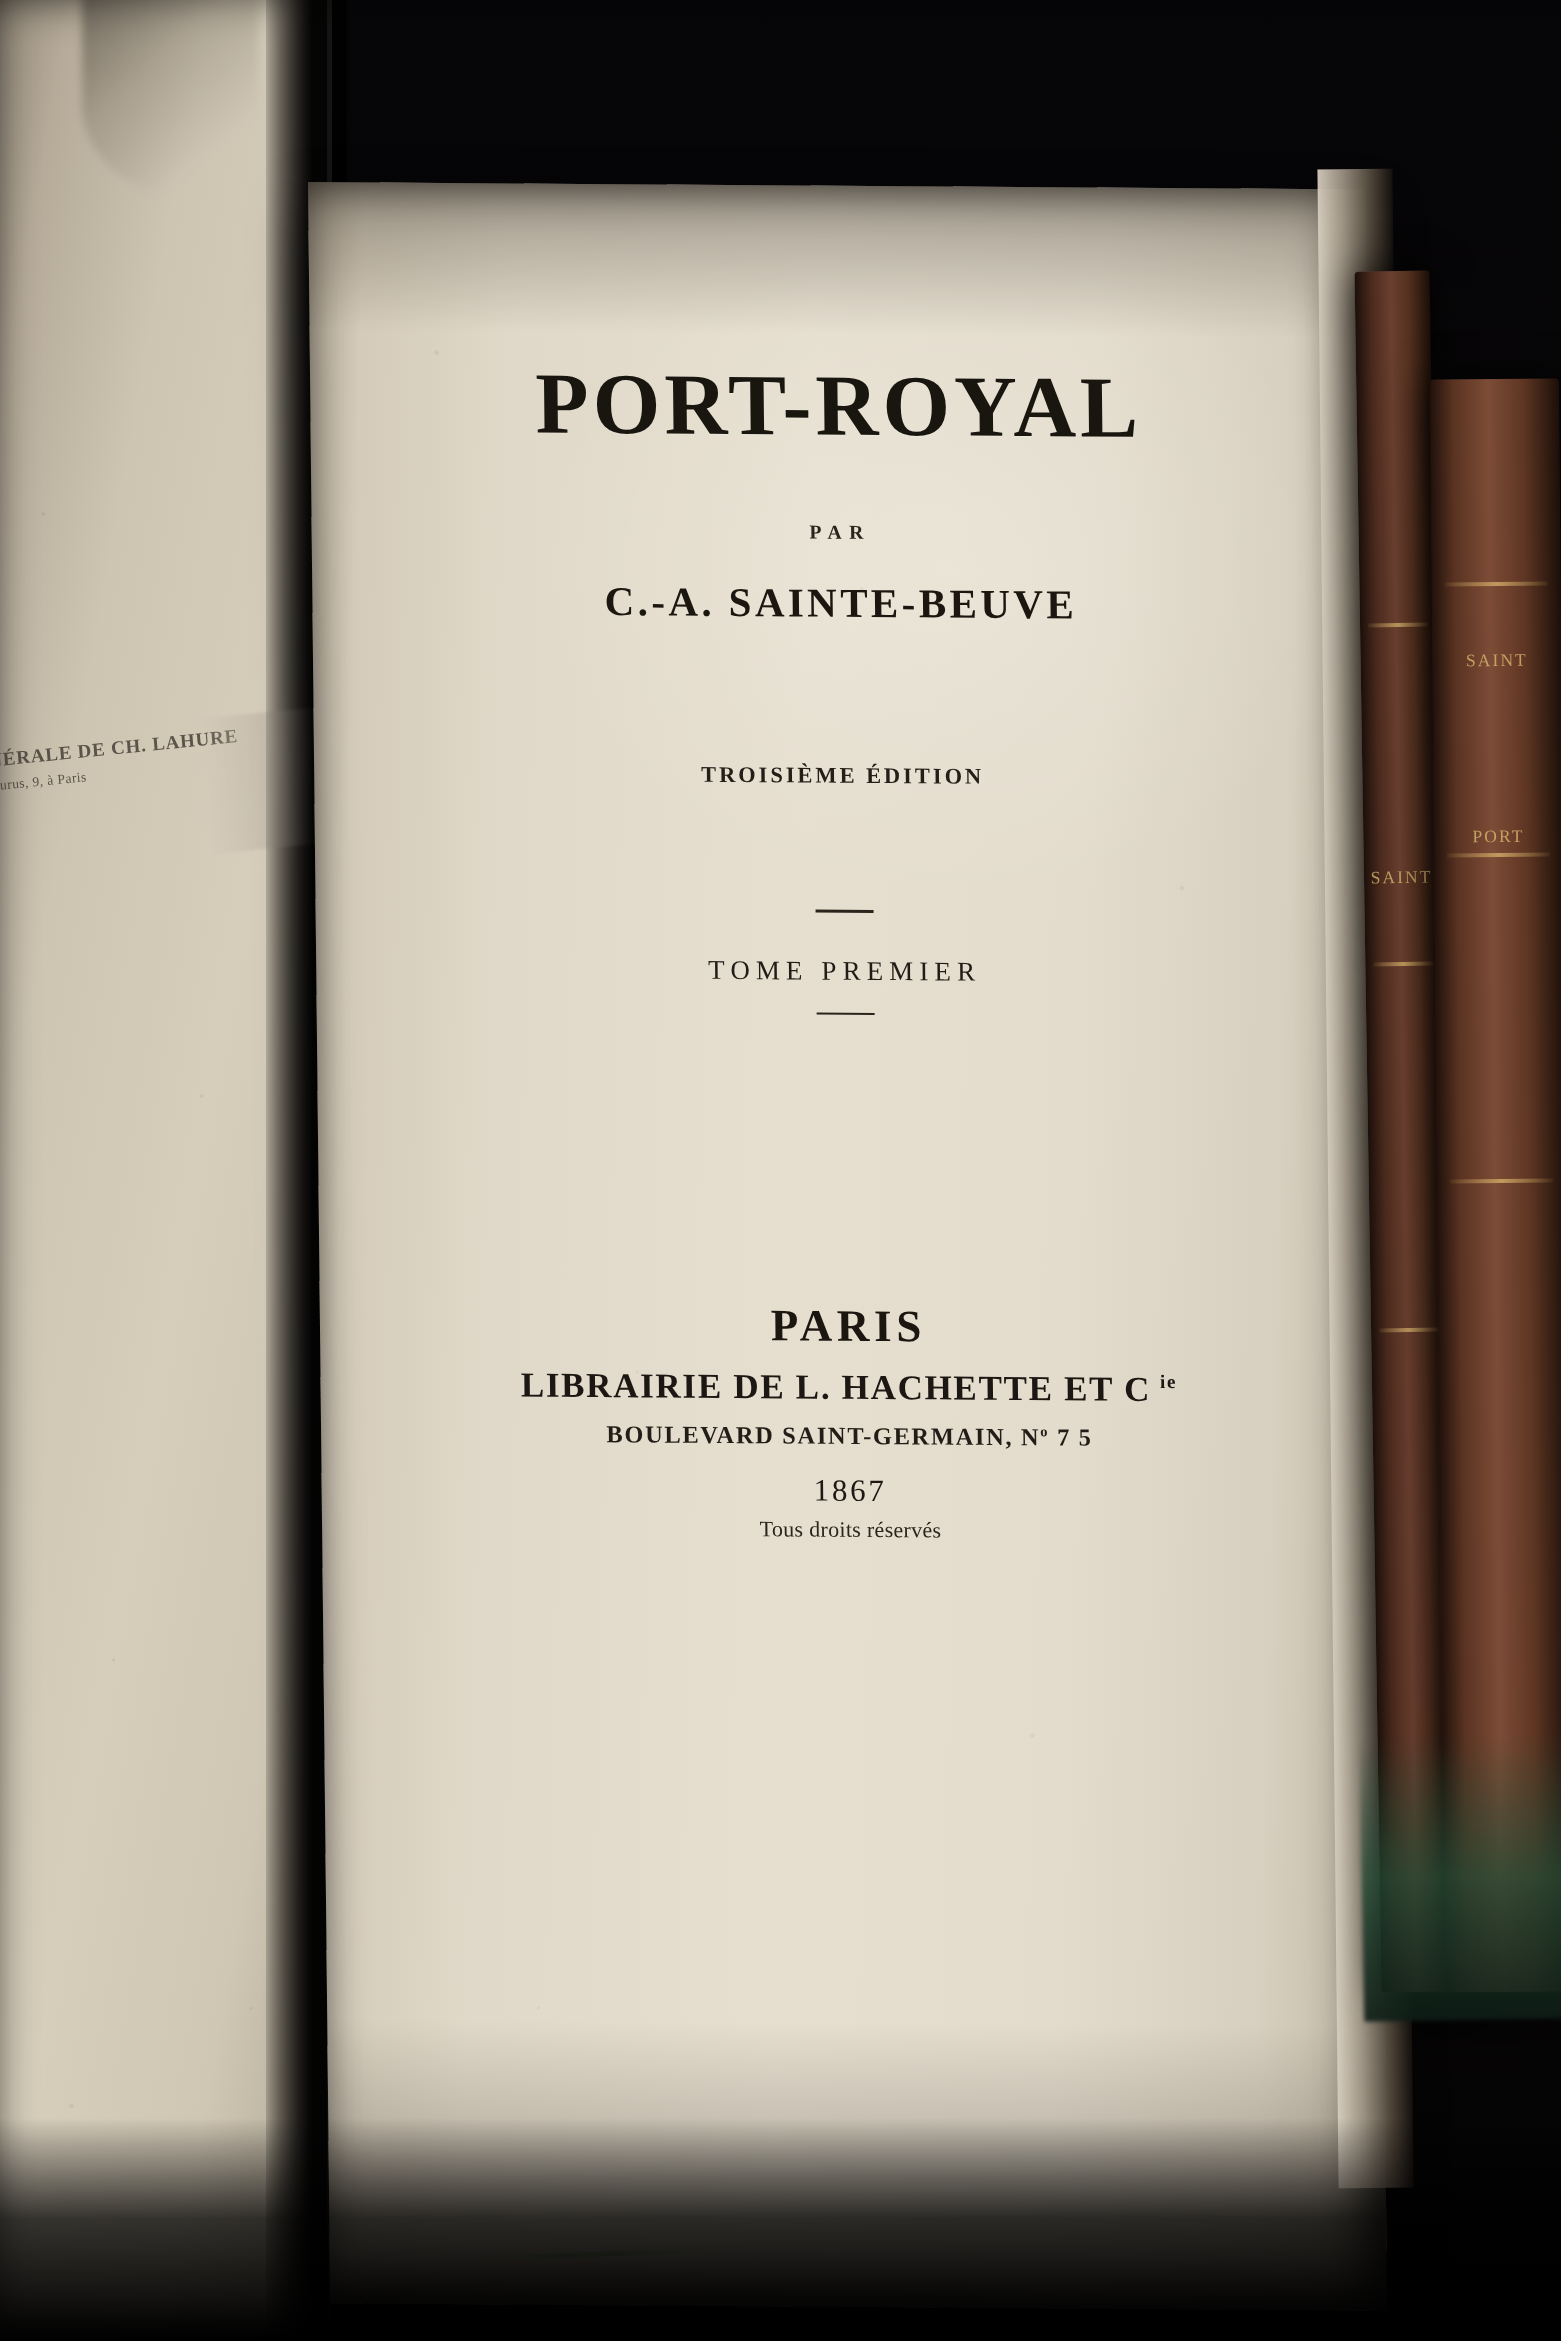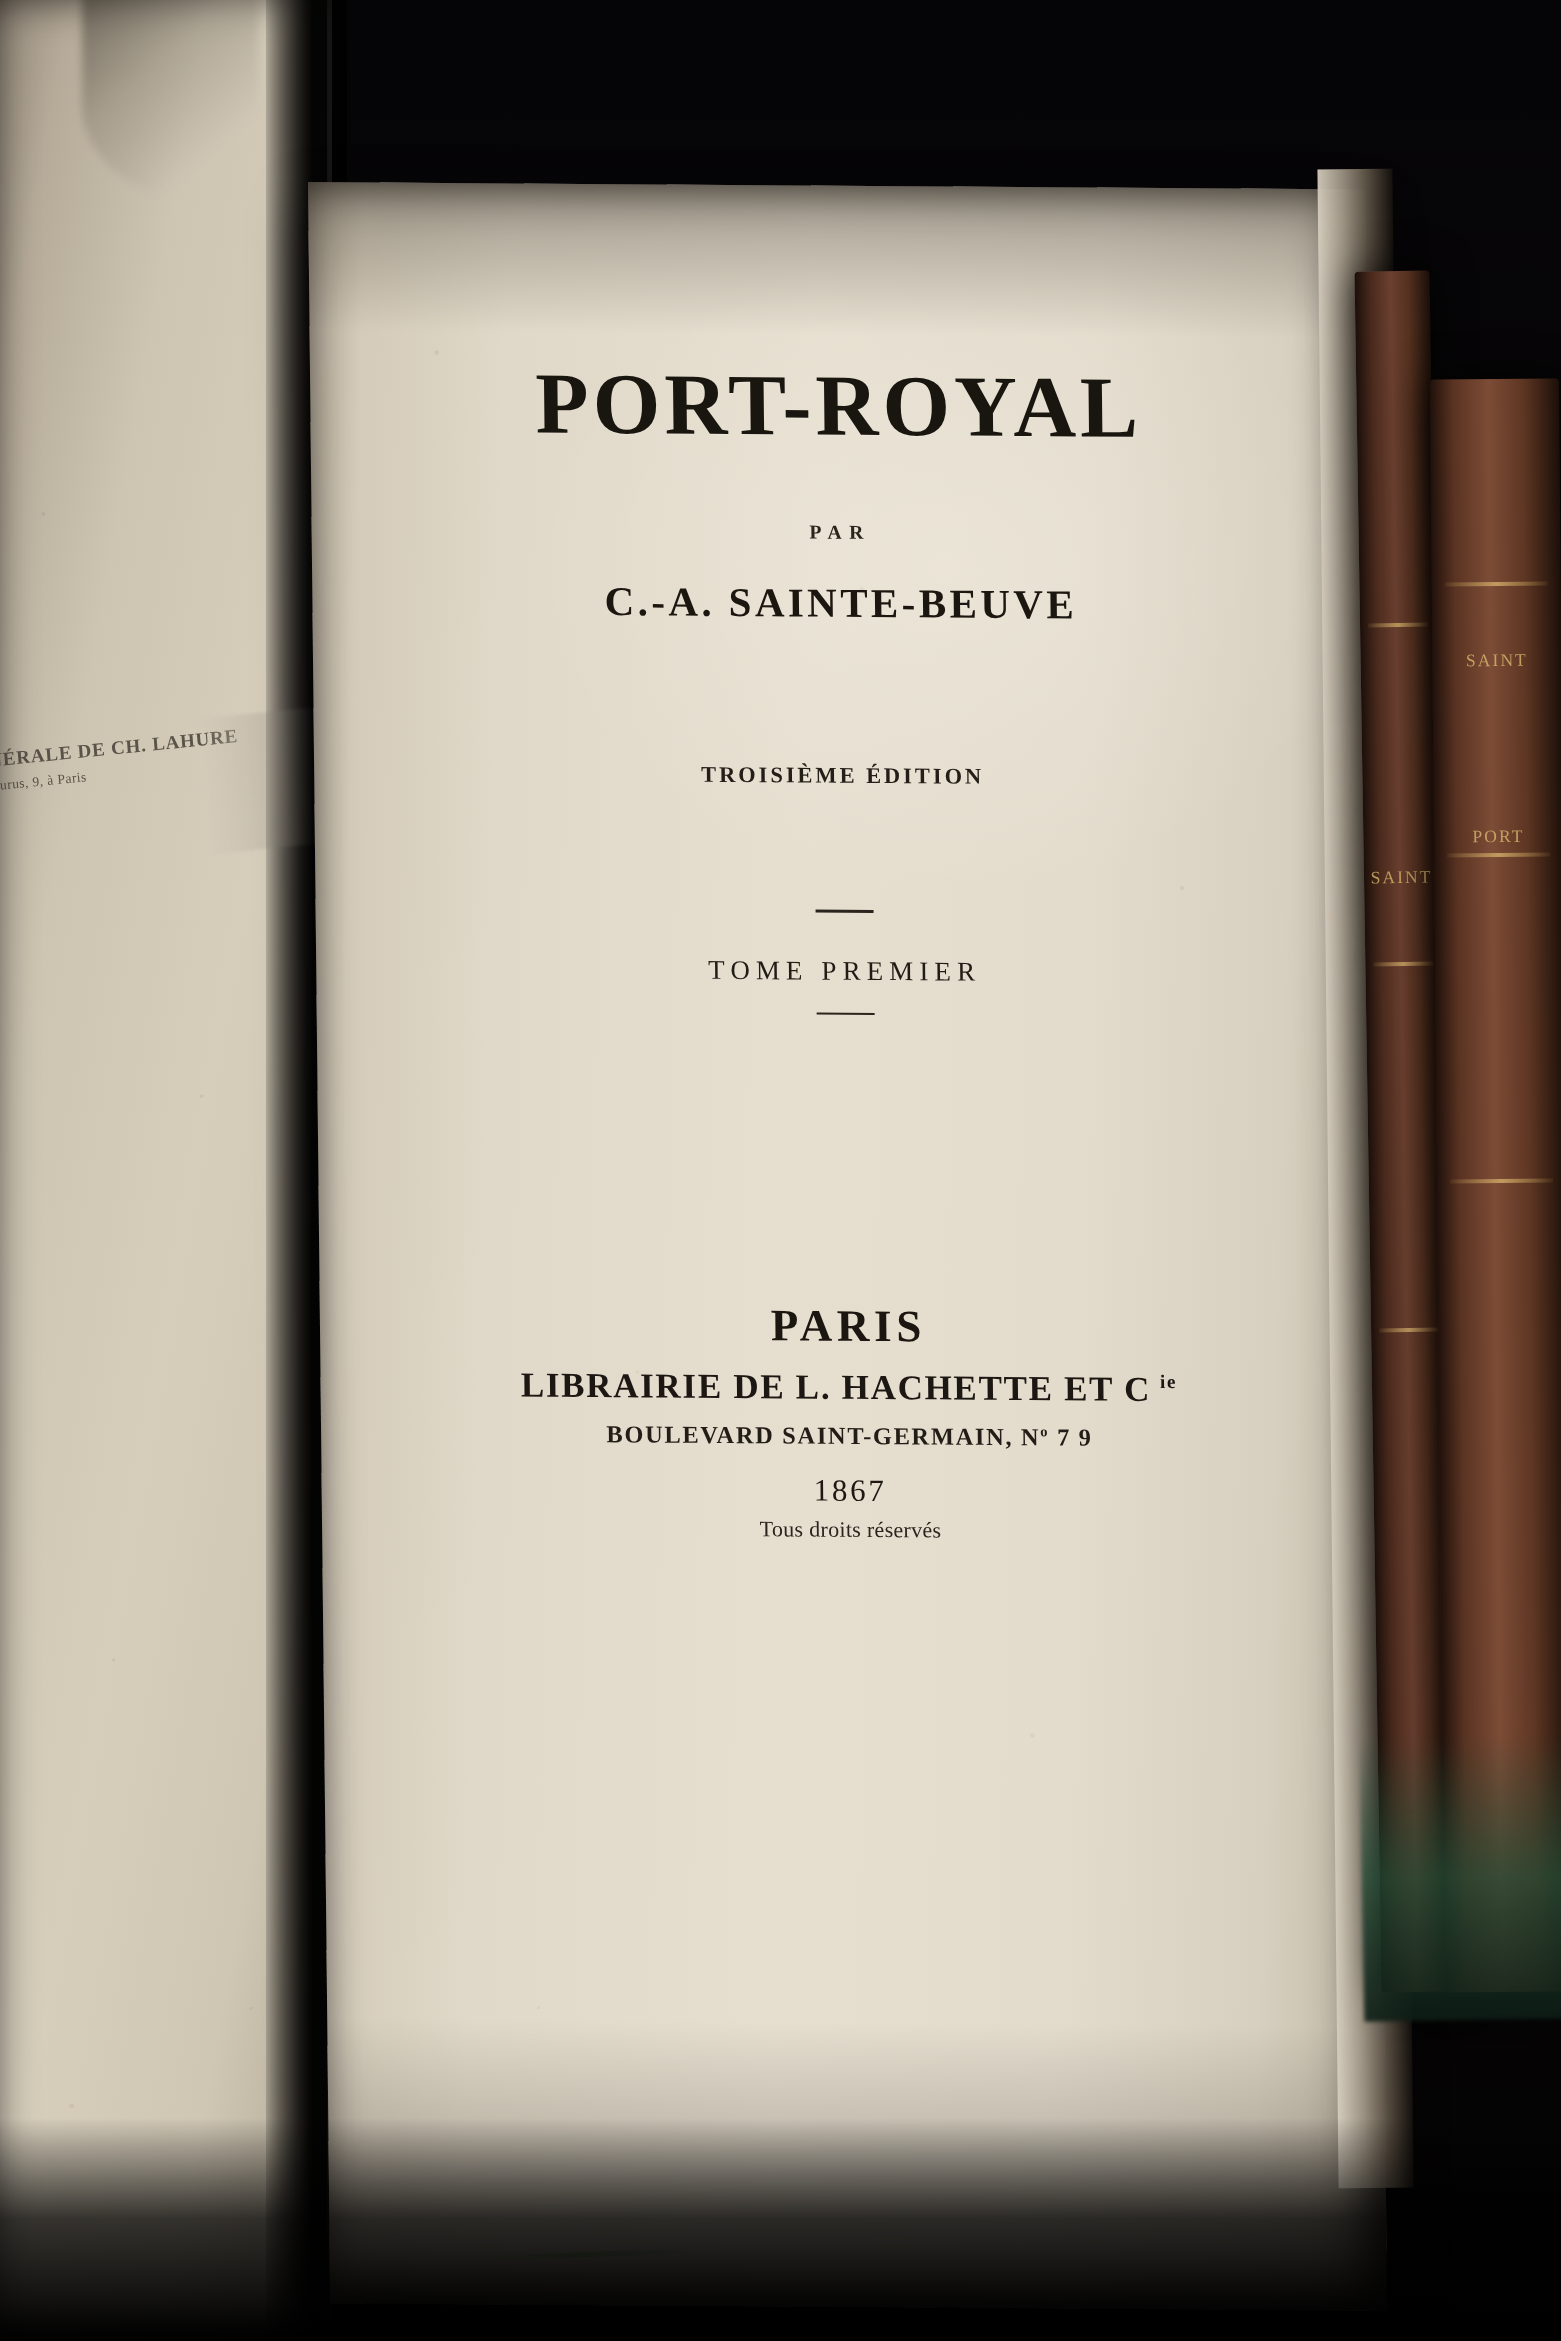--- a/index.html
+++ b/index.html
@@ -412,21 +412,21 @@
 
       <div class="tome">TOME PREMIER</div>
 
       <div class="rule-wrap-2">
         <span class="rule-2"></span>
       </div>
 
       <div class="imprint">
         <div class="city">PARIS</div>
         <div class="publisher"><span>LIBRAIRIE DE L. HACHETTE ET C</span><sup>ie</sup></div>
-        <div class="address"><span>BOULEVARD SAINT-GERMAIN, N</span><sup>o</sup><span> 7 9</span></div>
+        <div class="address"><span>BOULEVARD SAINT-GERMAIN, N</span><sup>o</sup><span> 7 5</span></div>
         <div class="year">1867</div>
         <div class="rights">Tous droits réservés</div>
       </div>
     </div>
   </div>
 
   <div class="foredge"></div>
 
   <div class="vol vol-a">
     <div class="gilt" style="top:352px"></div>

